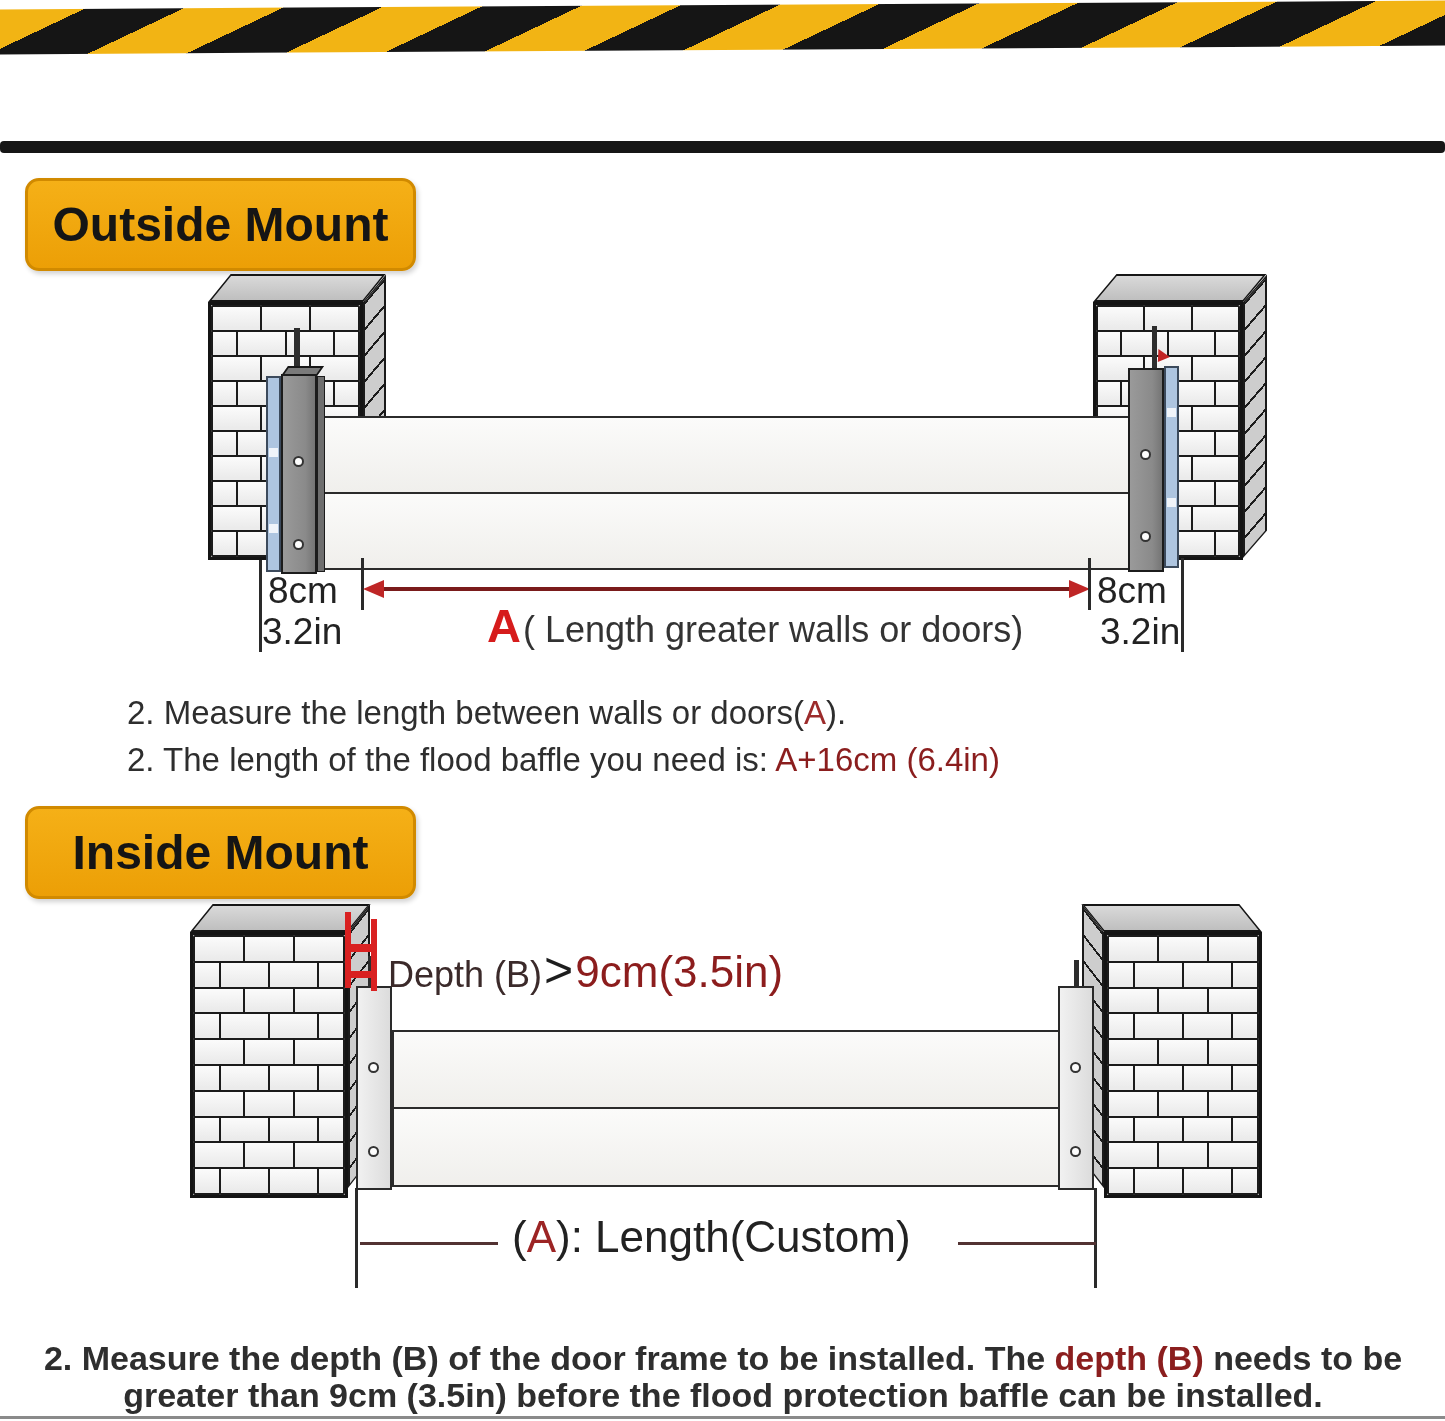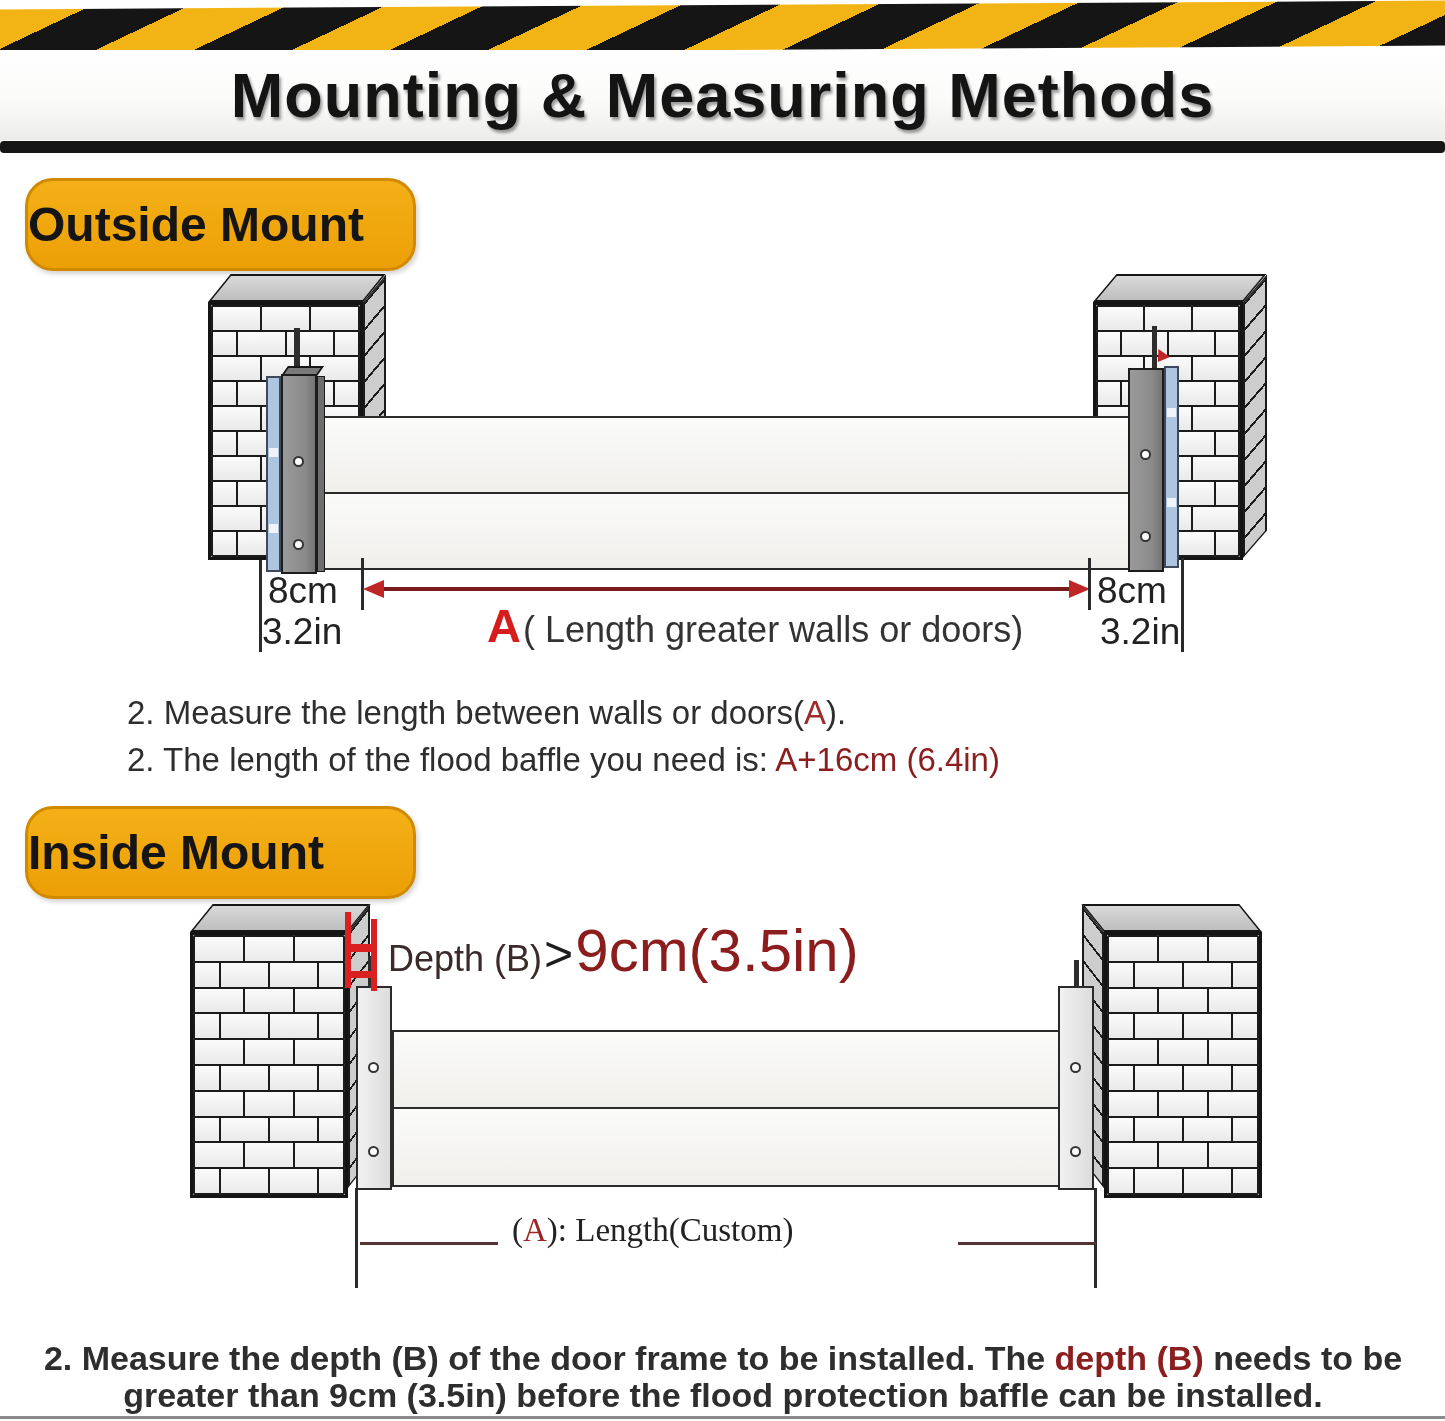--- a/index.html
+++ b/index.html
@@ -11,22 +11,22 @@
   .stripes{background:repeating-linear-gradient(155deg,#f2b414 0 42px,#151515 42px 84px);
            transform:rotate(-0.35deg);}
   .titleband{background:linear-gradient(180deg,#ffffff 0%,#fbfbfa 55%,#ececea 100%);
              display:flex;align-items:center;justify-content:center;}
   .titletext{font-size:63px;font-weight:800;color:#141414;letter-spacing:1px;
              text-shadow:2px 3px 3px rgba(0,0,0,.38);}
   .blackbar{background:#161616;border-radius:4px;}
 
   
   .ylabel{background:linear-gradient(180deg,#f5b017 0%,#ec9f06 100%);
-          border:3px solid #d18a00;border-radius:28px;
-          display:flex;align-items:center;justify-content:flex-start;
+          border:3px solid #d18a00;border-radius:14px;
+          display:flex;align-items:center;justify-content:center;
           font-size:48px;font-weight:600;color:#151515;
           box-shadow:2px 3px 5px rgba(0,0,0,.18);}
 
   
   .bricks{display:flex;flex-direction:column;background:#e9e9e9;border:3px solid #141414;box-sizing:border-box;}
   .brow{flex:1;display:flex;margin-top:-2px;}
   .brow:first-child{margin-top:0;}
   .br{flex:2;border:2.5px solid #1b1b1b;border-radius:2px;margin-left:-2px;min-width:0;
       background:linear-gradient(180deg,#fbfbfb 0%,#ebebeb 90%);}
   .br:first-child{margin-left:0;}
@@ -62,34 +62,31 @@
   
   .meas{font-size:37px;color:#222;}
   .spanlbl{display:flex;align-items:baseline;font-size:36px;color:#333;}
   .bigA{font-size:47px;font-weight:800;color:#d61c1c;margin-right:2px;}
   .steps{font-size:33px;color:#2e2e2e;}
   .darkA{color:#9c2b2b;}
   .redphrase{color:#8b1e1e;}
   .depthlbl{display:flex;align-items:baseline;}
   .depth-t1{font-size:36px;color:#3b2a2a;}
   .depth-gt{font-size:50px;color:#1d1d1d;font-weight:400;margin:0 2px;}
-  .depth-t2{font-size:60px;color:#8c1d1d;}
-  .lenlbl{font-size:33px;color:#222;font-family:Liberation Serif, serif;}
+  .depth-t2{font-size:44px;color:#8c1d1d;margin-top:31px;}
+  .lenlbl{font-size:44px;color:#222;}
   .lenA{color:#9c2424;}
   .bottompara{font-size:34px;color:#2e2e2e;text-align:center;line-height:37px;}
 </style>
 </head>
 <body>
 
 <div id="canvas">
 
   <div class="abs stripes" style="left:-15px;top:5px;width:1475px;height:45px;"></div>
-  <div class="abs titleband" style="left:0;top:50px;width:1445px;height:90px;">
-    <span class="titletext">Mounting &amp; Measuring Methods</span>
-  </div>
   <div class="abs blackbar" style="left:0;top:141px;width:1445px;height:12px;"></div>
 
   <div class="abs ylabel" style="left:25px;top:178px;width:385px;height:87px;">
     <span>Outside Mount</span>
   </div>
 
   <div class="abs cap" style="left:208px;top:274px;width:155px;height:28px;transform-origin:0 100%;transform:skewX(-39deg);"></div>
   <div class="abs sideface" style="left:363px;top:302px;width:23px;height:256px;transform-origin:0 0;transform:skewY(-50deg);"></div>
   <div class="abs bricks" style="left:208px;top:302px;width:155px;height:258px;">
       <div class="brow">

